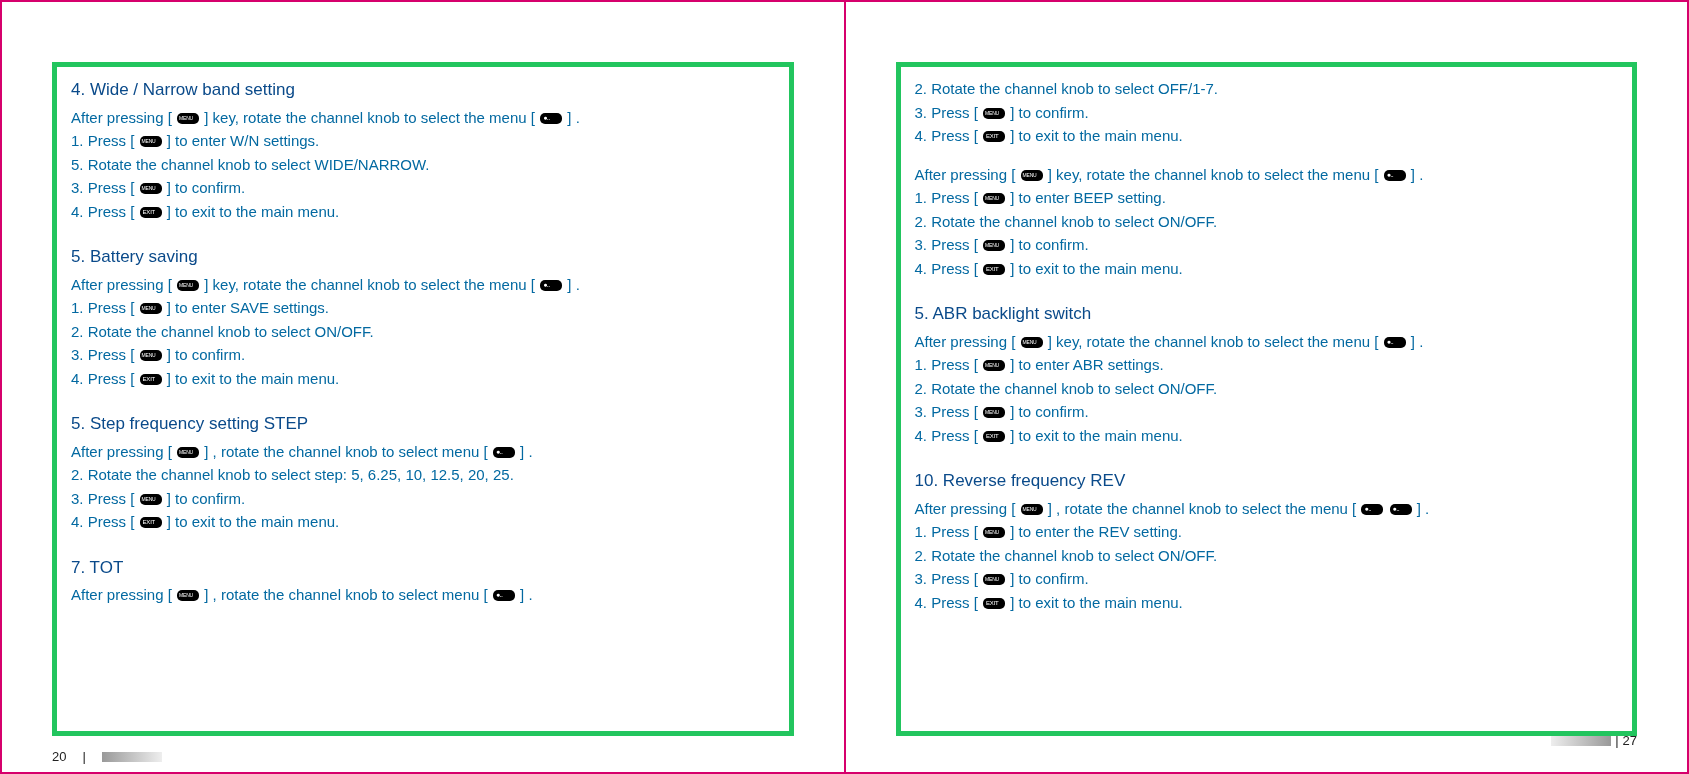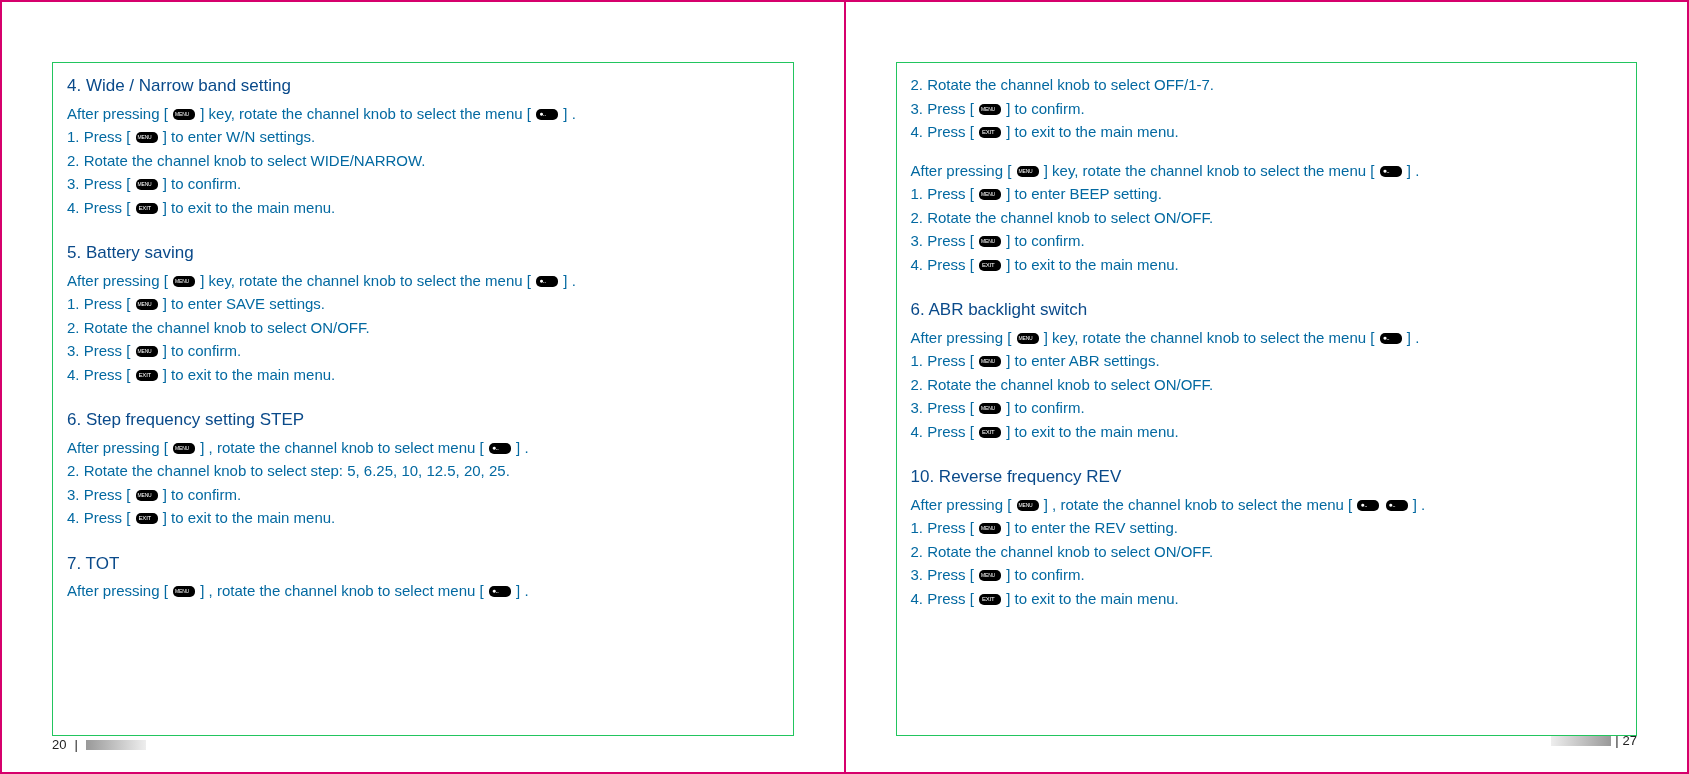--- a/index.html
+++ b/index.html
@@ -26,21 +26,21 @@
   }
   .center-line {
     position: absolute;
     left: 50%;
     top: 0;
     width: 0;
     height: 100%;
     border-left: 1px solid #d6006c;
   }
   .content-box {
-    border: 1px solid #22c55e;
+    border: 5px solid #22c55e;
     padding: 10px 14px 10px 14px;
     flex: 1;
     margin-top: 38px;
     margin-bottom: 16px;
     font-size: 15px;
     color: #3a3a3a;
     line-height: 1.5;
   }
   .section-title {
     color: #0a4a8a;
@@ -69,27 +69,27 @@
     color: #fff;
     font-size: 8px;
     line-height: 11px;
     letter-spacing: -0.5px;
   }
   .key.k-menu::after { content: "MENU"; font-size: 5px; top:0; left:2px; letter-spacing:-0.2px;}
   .key.k-exit::after { content: "EXIT"; font-size: 6px; top:0; left:3px; letter-spacing:-0.2px;}
   .key.k-s::after { content: "●.."; font-size:7px; top:-1px; left:3px;}
   .pagenum-left {
     position: absolute;
-    bottom: 20px;
+    bottom: 8px;
     left: 50px;
     font-size: 13px;
     color: #222;
     display: flex;
     align-items: center;
-    gap: 8px;
+    gap: 16px;
   }
   .pagenum-right {
     position: absolute;
     bottom: 24px;
     right: 50px;
     font-size: 13px;
     color: #222;
     display: flex;
     align-items: center;
     gap: 4px;
@@ -103,32 +103,32 @@
 </style>
 </head>
 <body>
 
 <div class="spread">
   <div class="page">
     <div class="content-box" id="left-box">
         <div class="section-title first">4. Wide / Narrow band setting</div>
         <div class="line">After pressing [ <span class="key k-menu"></span> ] key, rotate the channel knob to select the menu [ <span class="key k-s" data-label="4"></span> ] .</div>
         <div class="line">1. Press [ <span class="key k-menu"></span> ] to enter W/N settings.</div>
-        <div class="line">2. Rotate the channel knob to select WIDE/NARROW.</div>
+        <div class="line">5. Rotate the channel knob to select WIDE/NARROW.</div>
         <div class="line">3. Press [ <span class="key k-menu"></span> ] to confirm.</div>
         <div class="line">4. Press [ <span class="key k-exit"></span> ] to exit to the main menu.</div>
         <div class="spacer"></div>
         <div class="section-title">5. Battery saving</div>
         <div class="line">After pressing [ <span class="key k-menu"></span> ] key, rotate the channel knob to select the menu [ <span class="key k-s" data-label="5"></span> ] .</div>
         <div class="line">1. Press [ <span class="key k-menu"></span> ] to enter SAVE settings.</div>
         <div class="line">2. Rotate the channel knob to select ON/OFF.</div>
         <div class="line">3. Press [ <span class="key k-menu"></span> ] to confirm.</div>
         <div class="line">4. Press [ <span class="key k-exit"></span> ] to exit to the main menu.</div>
         <div class="spacer"></div>
-        <div class="section-title">6. Step frequency setting STEP</div>
+        <div class="section-title">5. Step frequency setting STEP</div>
         <div class="line">After pressing [ <span class="key k-menu"></span> ] , rotate the channel knob to select menu [ <span class="key k-s" data-label="6"></span> ] .</div>
         <div class="line">2. Rotate the channel knob to select step: 5, 6.25, 10, 12.5, 20, 25.</div>
         <div class="line">3. Press [ <span class="key k-menu"></span> ] to confirm.</div>
         <div class="line">4. Press [ <span class="key k-exit"></span> ] to exit to the main menu.</div>
         <div class="spacer"></div>
         <div class="section-title">7. TOT</div>
         <div class="line">After pressing [ <span class="key k-menu"></span> ] , rotate the channel knob to select menu [ <span class="key k-s" data-label="7"></span> ] .</div>
       </div>
     <div class="pagenum-left">
       <span>20</span>
@@ -141,21 +141,21 @@
         <div class="line">2. Rotate the channel knob to select OFF/1-7.</div>
         <div class="line">3. Press [ <span class="key k-menu"></span> ] to confirm.</div>
         <div class="line">4. Press [ <span class="key k-exit"></span> ] to exit to the main menu.</div>
         <div class="spacer"></div>
         <div class="line">After pressing [ <span class="key k-menu"></span> ] key, rotate the channel knob to select the menu [ <span class="key k-s" data-label="8"></span> ] .</div>
         <div class="line">1. Press [ <span class="key k-menu"></span> ] to enter BEEP setting.</div>
         <div class="line">2. Rotate the channel knob to select ON/OFF.</div>
         <div class="line">3. Press [ <span class="key k-menu"></span> ] to confirm.</div>
         <div class="line">4. Press [ <span class="key k-exit"></span> ] to exit to the main menu.</div>
         <div class="spacer"></div>
-        <div class="section-title">6. ABR backlight switch</div>
+        <div class="section-title">5. ABR backlight switch</div>
         <div class="line">After pressing [ <span class="key k-menu"></span> ] key, rotate the channel knob to select the menu [ <span class="key k-s" data-label="9"></span> ] .</div>
         <div class="line">1. Press [ <span class="key k-menu"></span> ] to enter ABR settings.</div>
         <div class="line">2. Rotate the channel knob to select ON/OFF.</div>
         <div class="line">3. Press [ <span class="key k-menu"></span> ] to confirm.</div>
         <div class="line">4. Press [ <span class="key k-exit"></span> ] to exit to the main menu.</div>
         <div class="spacer"></div>
         <div class="section-title">10. Reverse frequency REV</div>
         <div class="line">After pressing [ <span class="key k-menu"></span> ] , rotate the channel knob to select the menu [ <span class="key k-s" data-label="1"></span> <span class="key k-s" data-label="0"></span> ] .</div>
         <div class="line">1. Press [ <span class="key k-menu"></span> ] to enter the REV setting.</div>
         <div class="line">2. Rotate the channel knob to select ON/OFF.</div>

